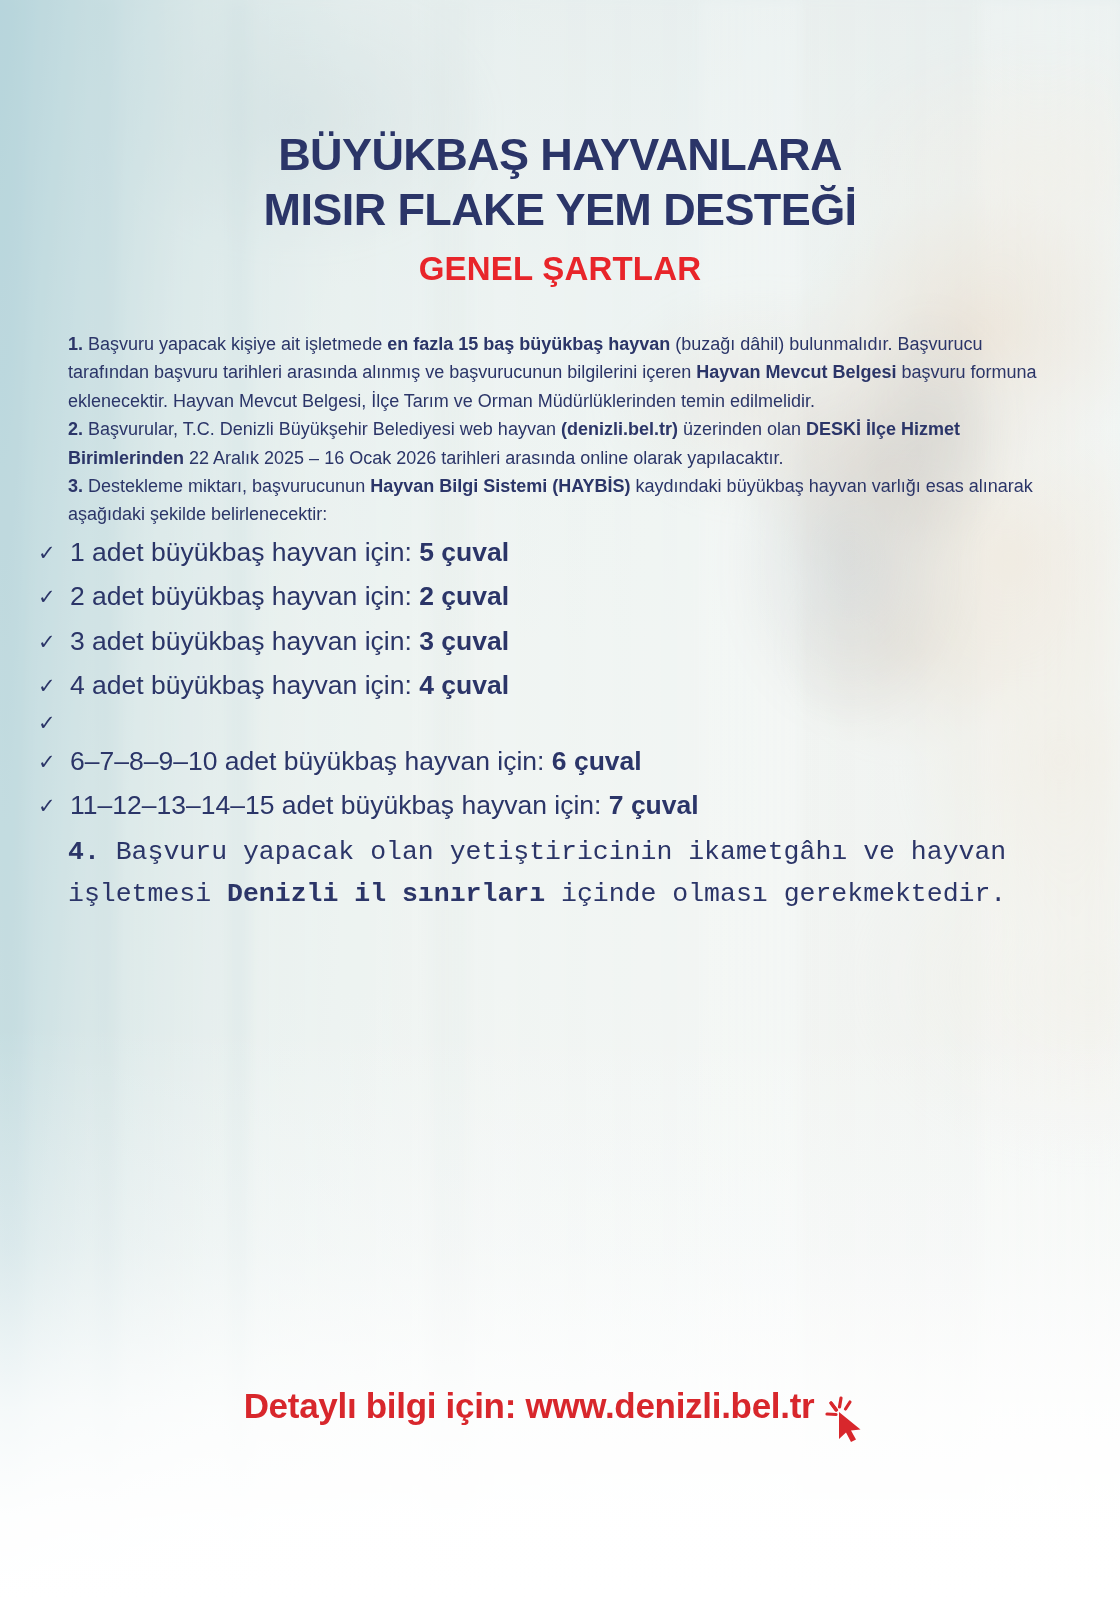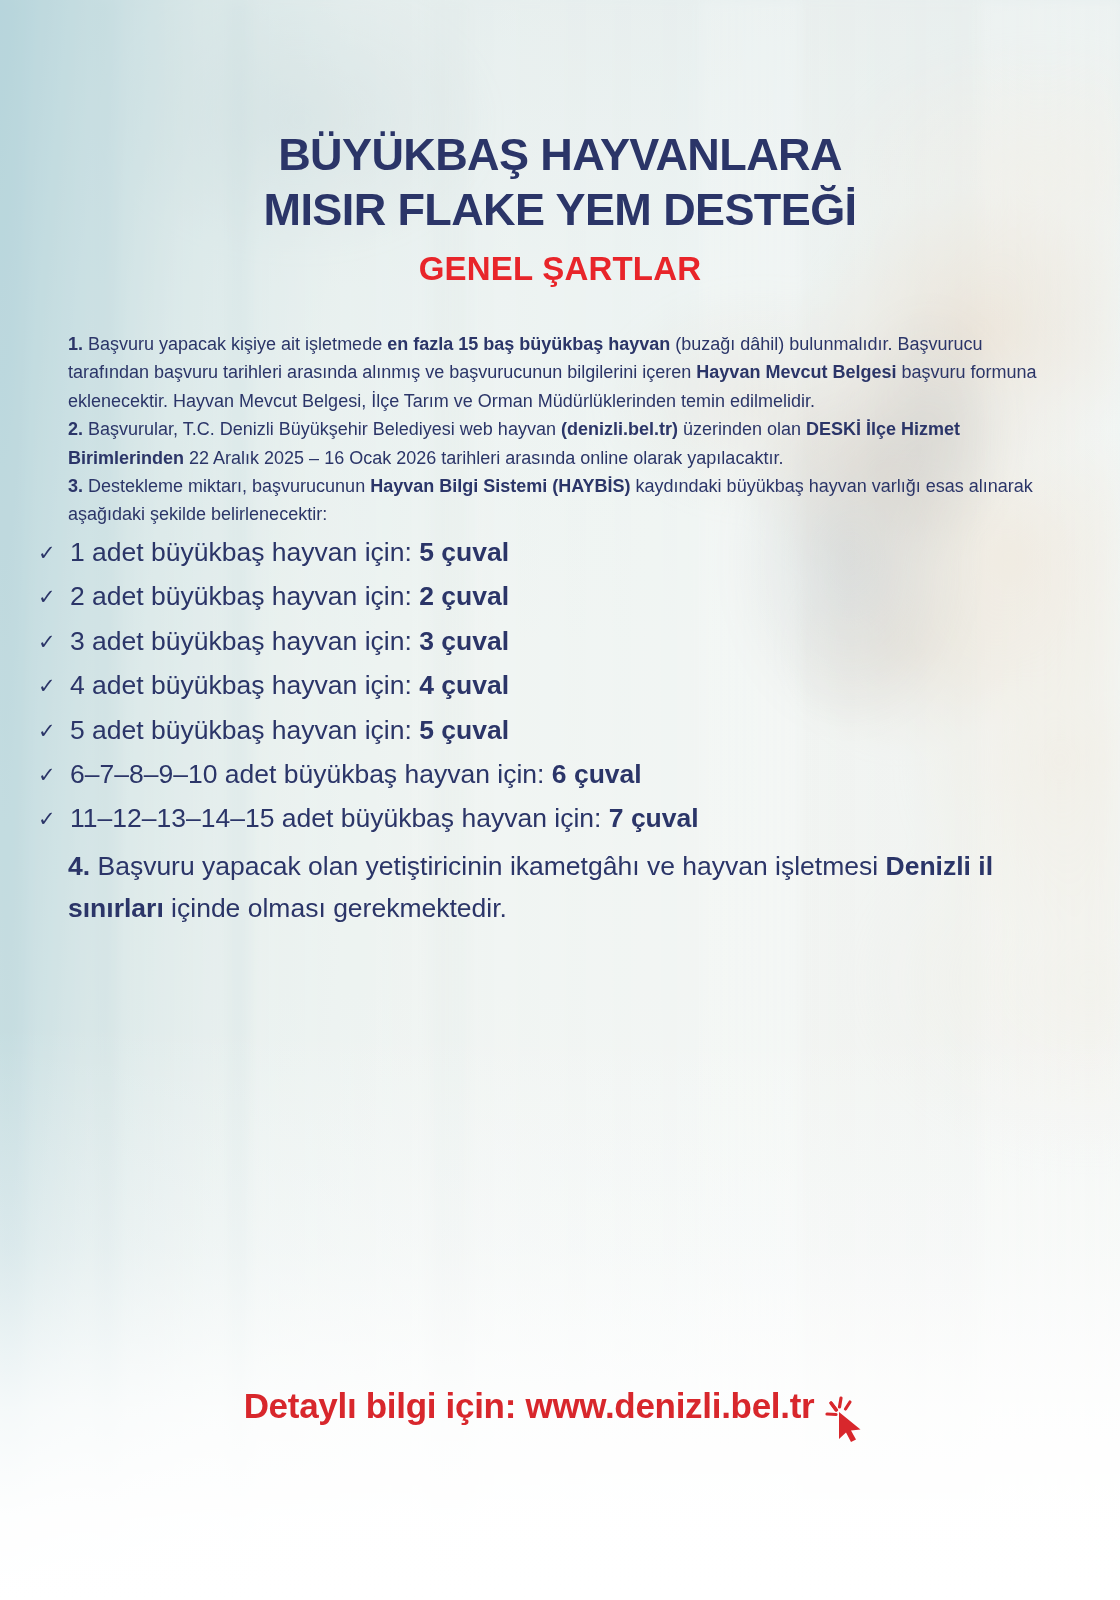--- a/index.html
+++ b/index.html
@@ -155,20 +155,21 @@
     transform: translateY(-1px);
   }
   .check-text { color: #2b3568; }
   .check-text b { font-weight: 700; }
 
   .tail-block {
     margin: 4px 64px 12px 68px;
     color: #2b3568;
     font-size: 26.5px;
     line-height: 1.58;
+    font-family: Liberation Mono, monospace;
   }
 
   
   .footer {
     position: absolute;
     left: 0;
     right: 0;
     top: 1378px;
     display: flex;
     justify-content: center;
@@ -229,21 +230,20 @@
         <li class="check-item">
           <span class="check-mark">✓</span>
           <span class="check-text">3 adet büyükbaş hayvan için: <b>3 çuval</b></span>
         </li>
         <li class="check-item">
           <span class="check-mark">✓</span>
           <span class="check-text">4 adet büyükbaş hayvan için: <b>4 çuval</b></span>
         </li>
         <li class="check-item">
           <span class="check-mark">✓</span>
-          <span class="check-text">5 adet büyükbaş hayvan için: <b>5 çuval</b></span>
         </li>
         <li class="check-item">
           <span class="check-mark">✓</span>
           <span class="check-text">6–7–8–9–10 adet büyükbaş hayvan için: <b>6 çuval</b></span>
         </li>
         <li class="check-item">
           <span class="check-mark">✓</span>
           <span class="check-text">11–12–13–14–15 adet büyükbaş hayvan için: <b>7 çuval</b></span>
         </li>
       </ul>

